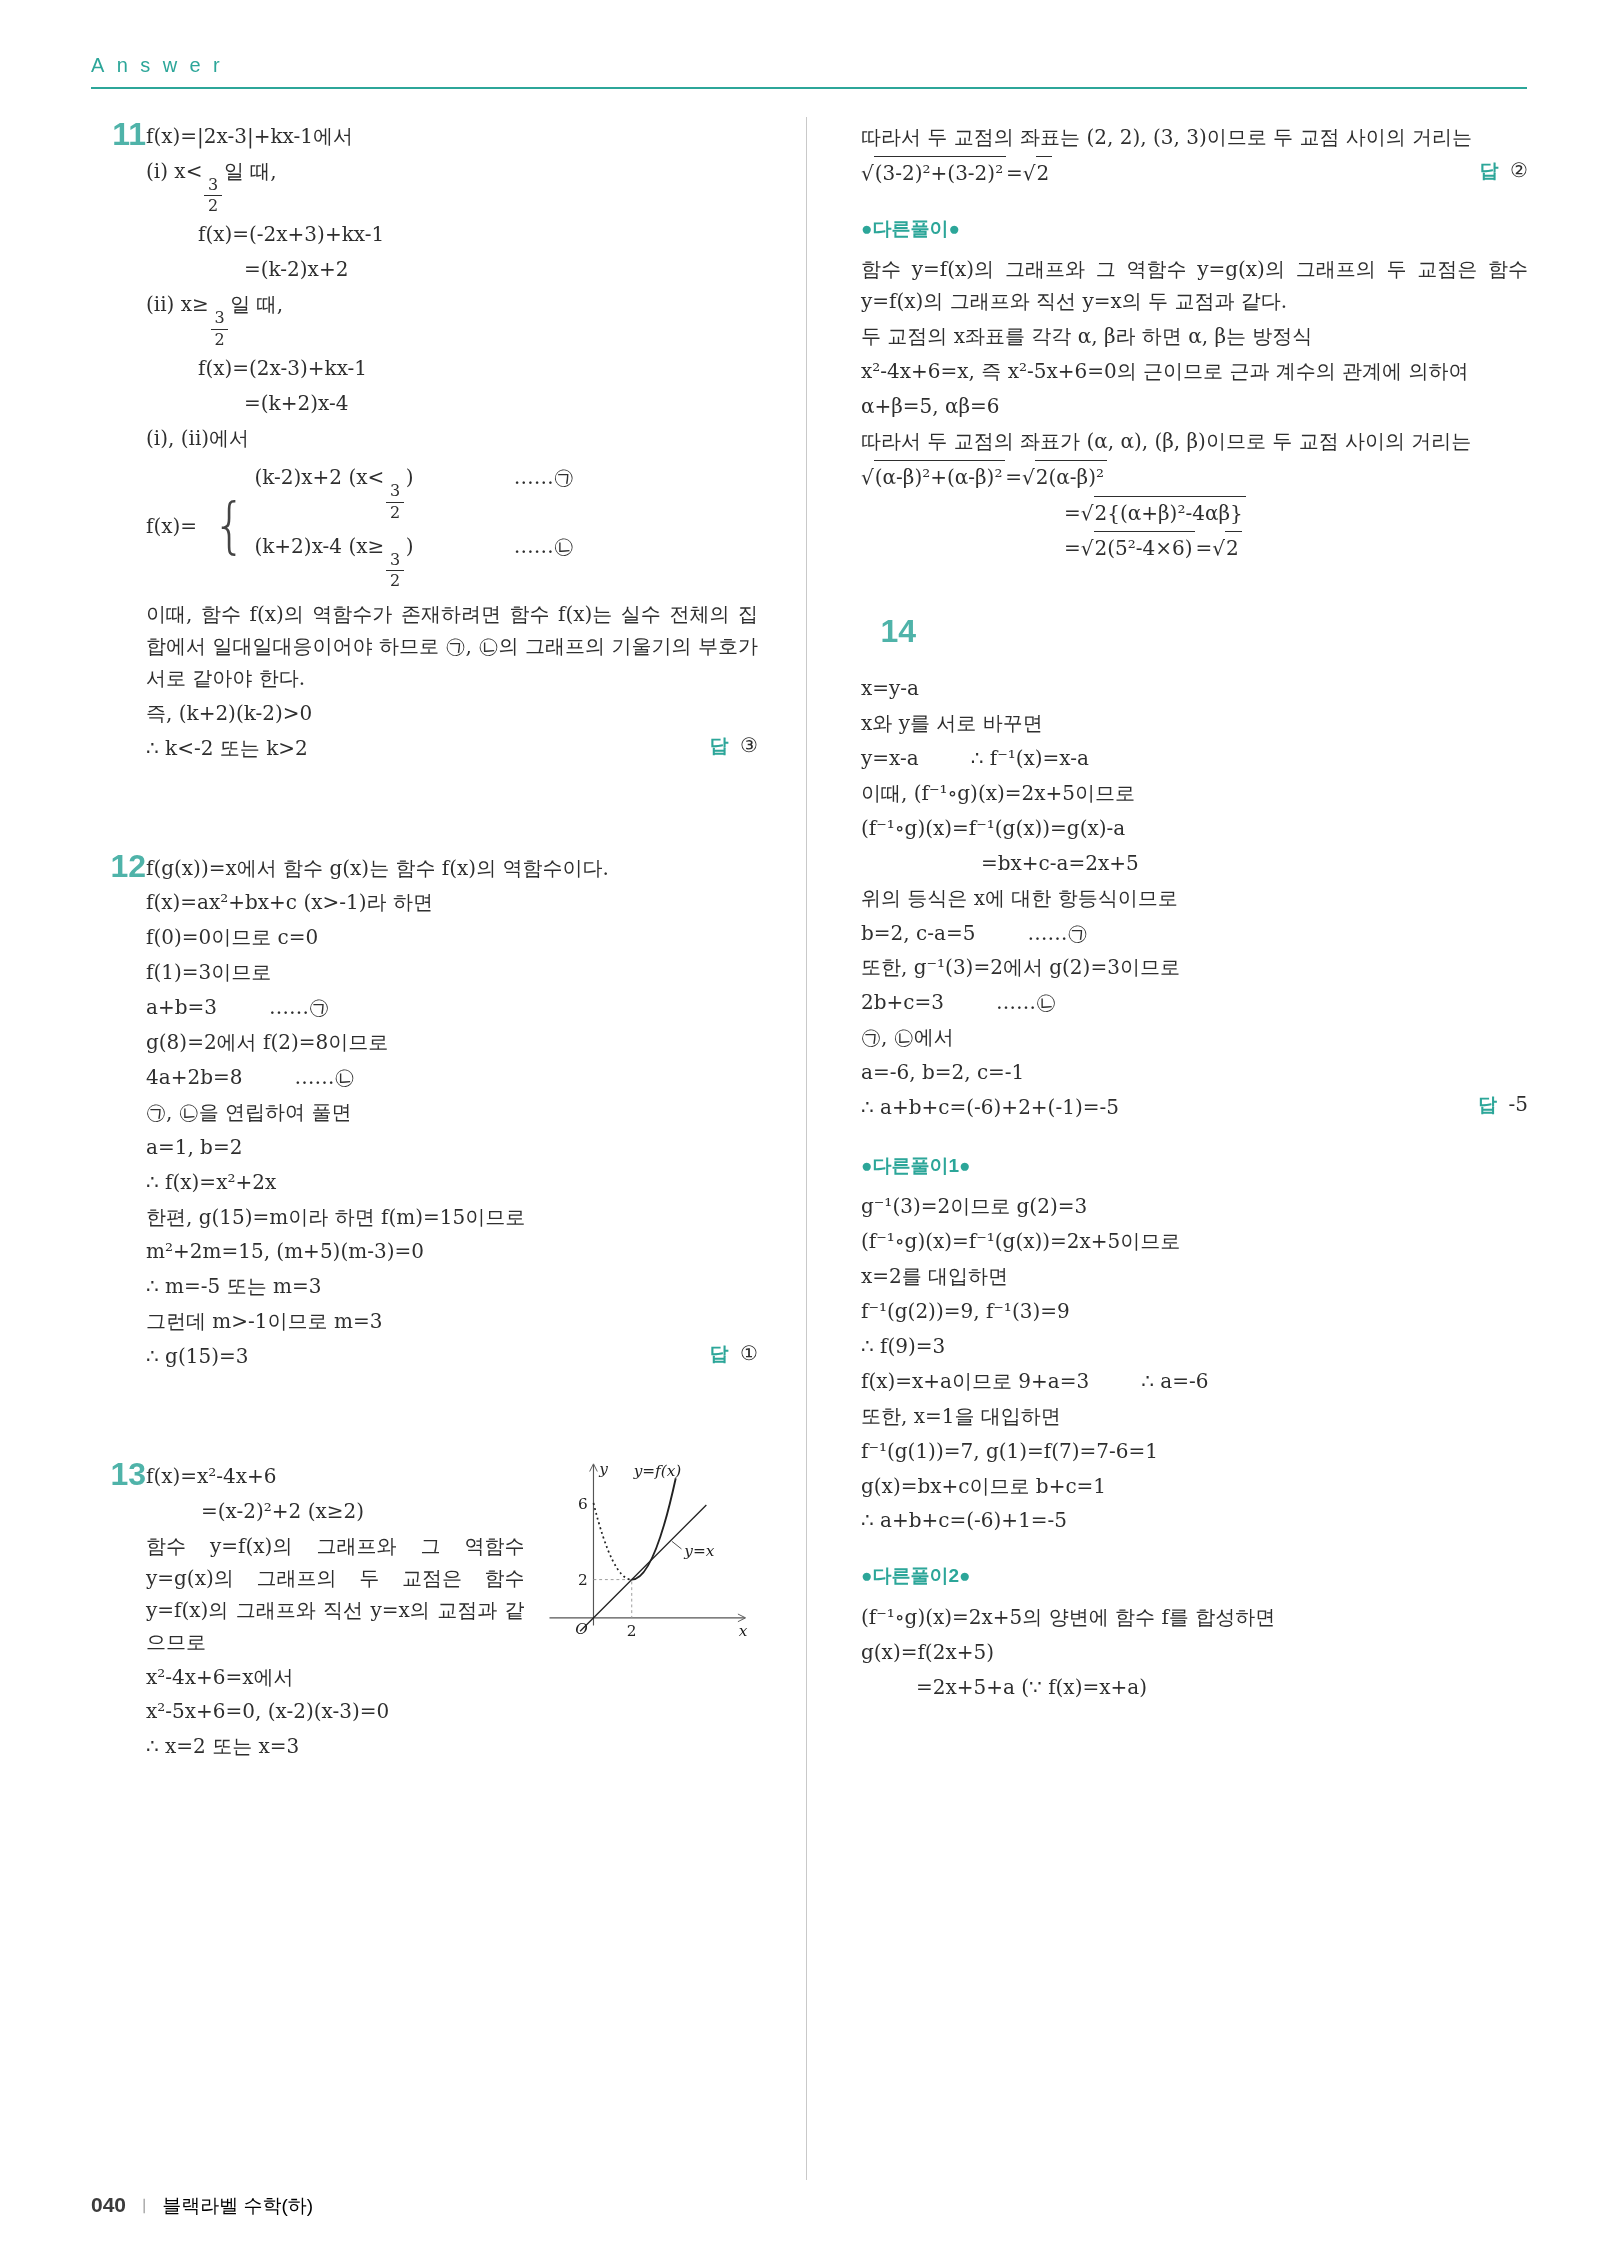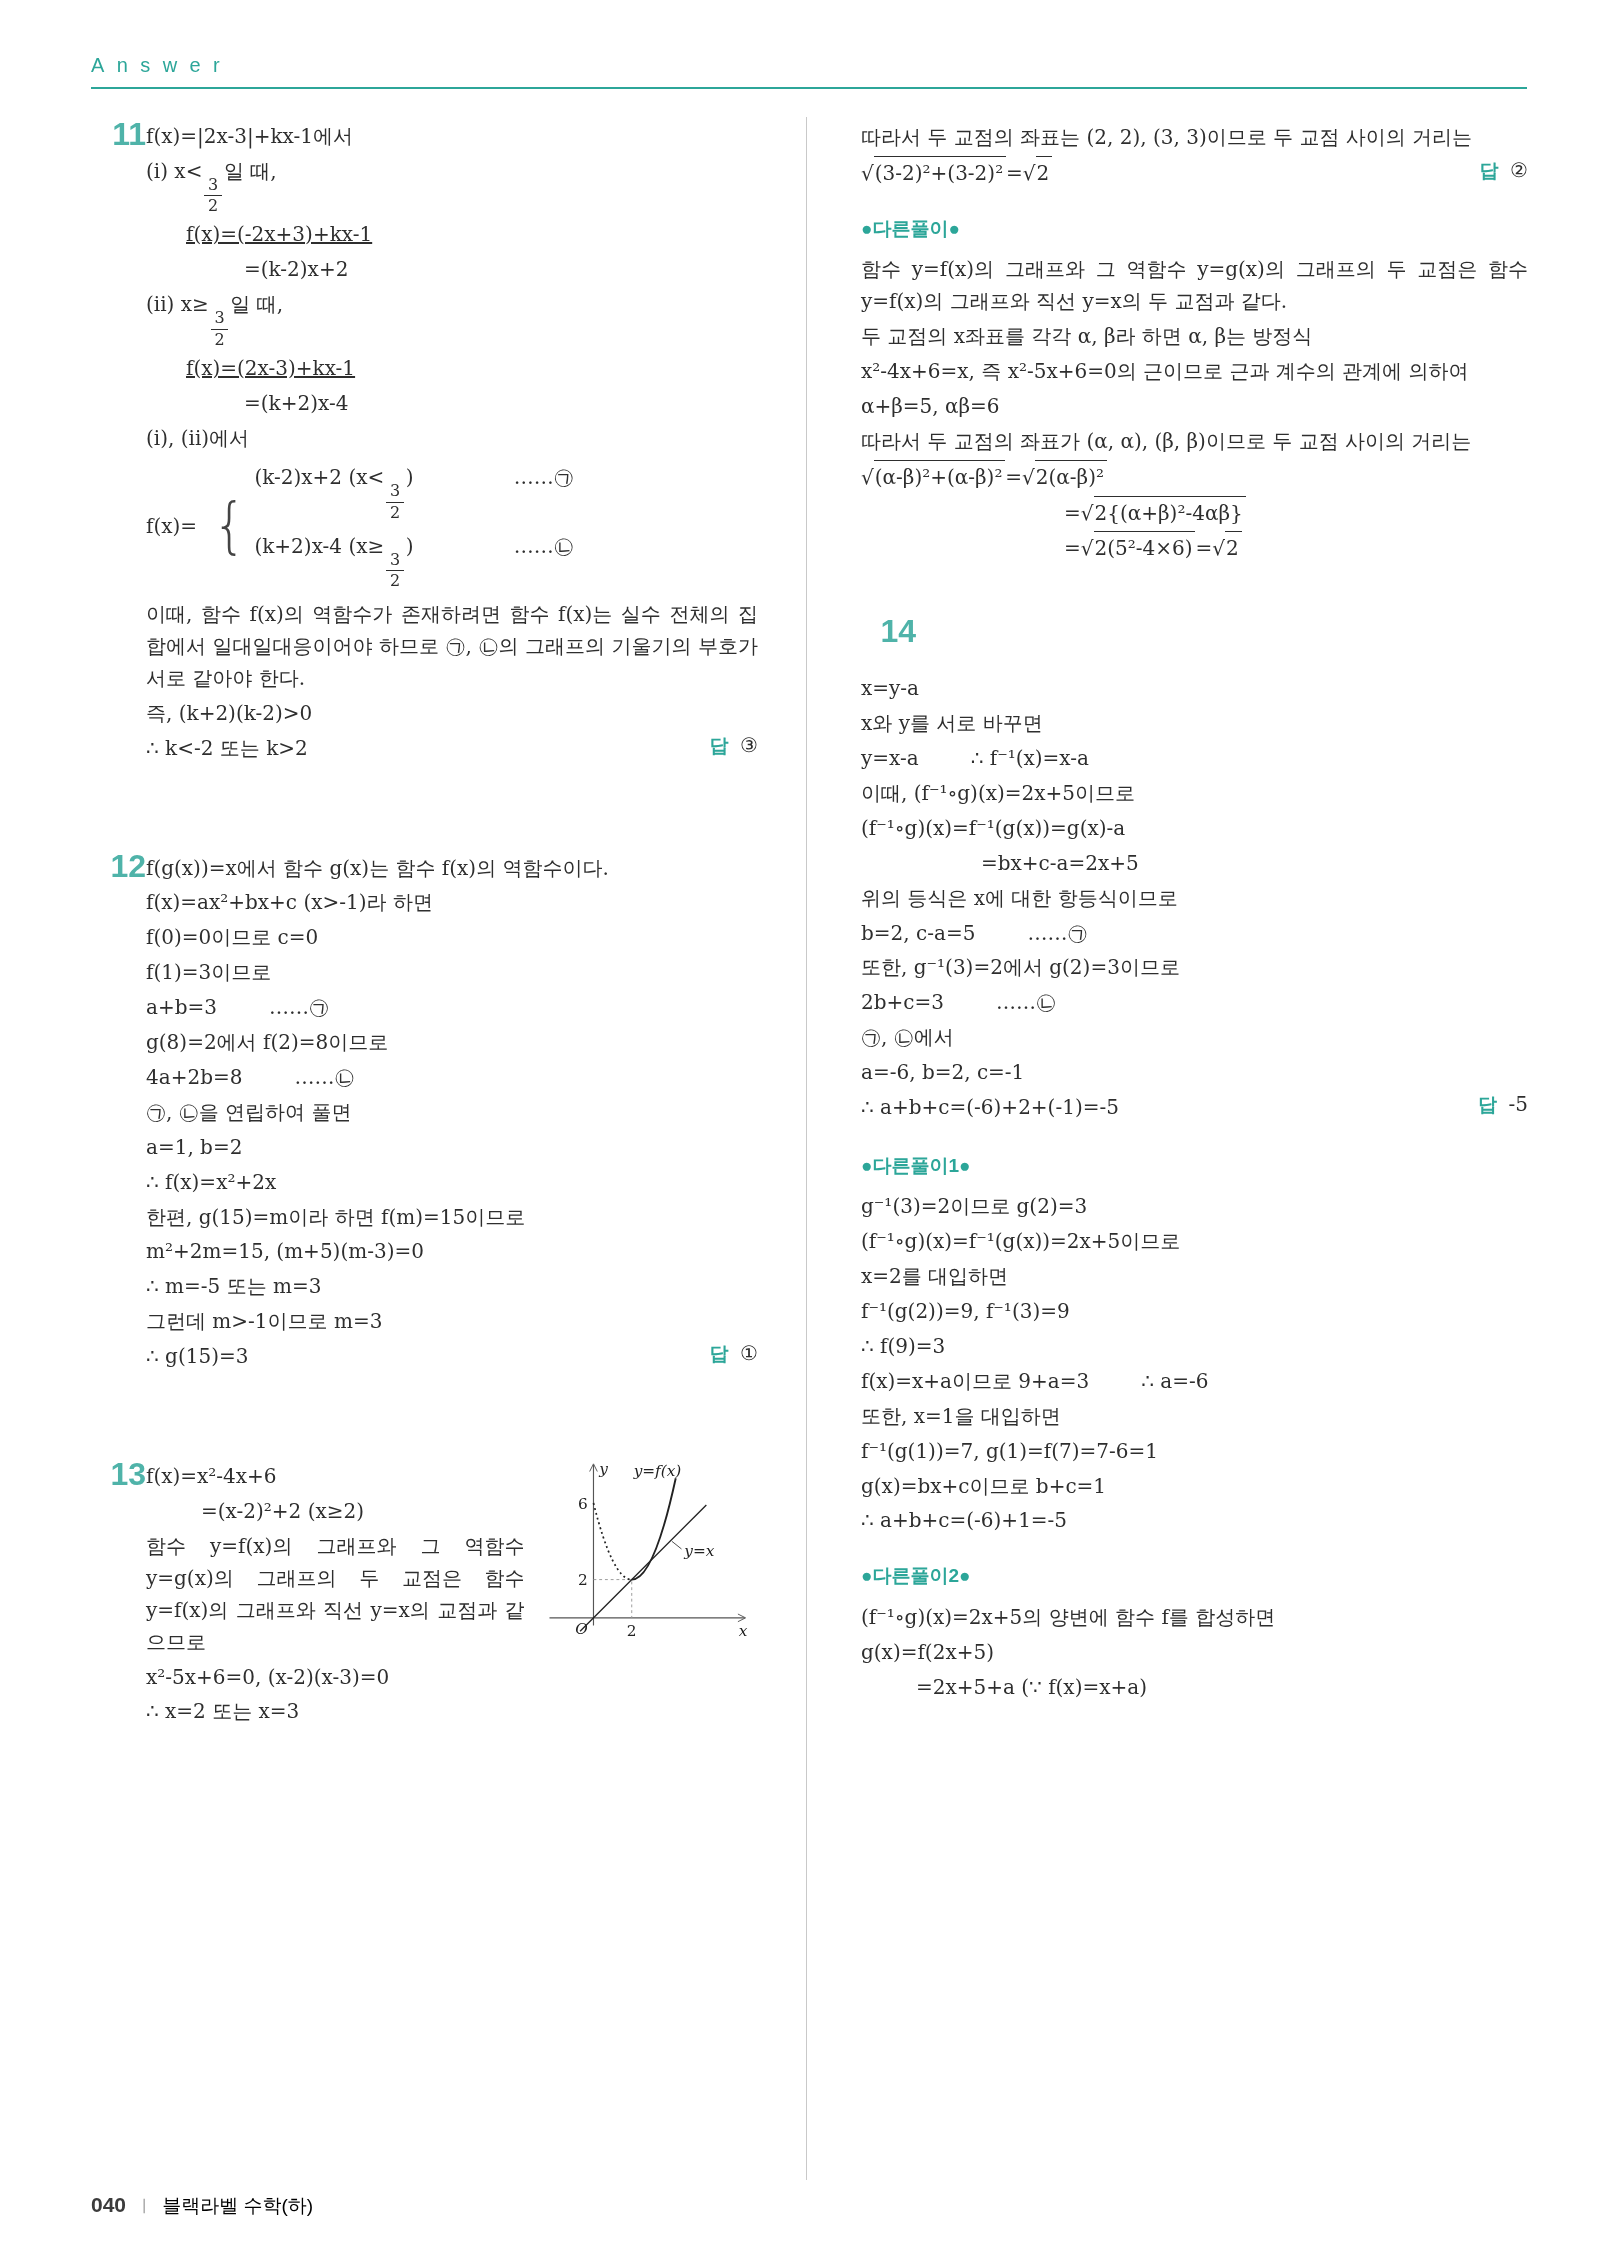--- a/index.html
+++ b/index.html
@@ -26,21 +26,21 @@
             font-size:32px;font-weight:600;color:var(--num);line-height:1.1;text-align:right;}
   .prob-body{flex:1;min-width:0;}
   .mt-p12{margin-top:82px;}
   .mt-p13{margin-top:82px;}
   .mt-p14{margin-top:50px;flex-direction:column;}
   .mt-cont{margin-top:3.8px;}
 
   
   .line{position:relative;line-height:32px;margin:2.9px 0;}
   .para{text-align:justify;}
-  .ind1{margin-left:40px;text-decoration:underline;}
+  .ind1{margin-left:52px;}
   .ind2{margin-left:55px;}
   .ind3{margin-left:98px;}
   .ind4{margin-left:120px;}
   .ind6{margin-left:203px;}
   .tag{margin-left:2.6em;}
   .ans{position:absolute;right:0;bottom:1.9px;white-space:nowrap;}
   .ans-label{color:var(--accent);margin-right:11.5px;font-family:"Liberation Sans",sans-serif;
              font-weight:bold;font-size:0.95em;}
 
   
@@ -177,20 +177,21 @@
               <text class="t" x="52" y="134" text-anchor="end">2</text>
               <text class="t" x="98" y="187" text-anchor="middle">2</text>
               <text class="t it" x="100" y="20">y=f(x)</text>
               <text class="t it" x="153" y="103">y=x</text>
             </svg>
           </figure>
           <div>
               <div class="line"><span class="expr">f(x)=x²-4x+6</span></div>
               <div class="line ind2"><span class="expr">=(x-2)²+2 (x≥2)</span></div>
               <div class="line para"><span class="expr">함수 y=f(x)의 그래프와 그 역함수 y=g(x)의 그래프의 두 교점은 함수 y=f(x)의 그래프와 직선 y=x의 교점과 같으므로</span></div>
+              <div class="line"><span class="expr">x²-4x+6=x에서</span></div>
               <div class="line"><span class="expr">x²-5x+6=0, (x-2)(x-3)=0</span></div>
               <div class="line"><span class="expr">∴ x=2 또는 x=3</span></div>
             </div>
         </div>
       </article>
 
     </section>
 
     <div class="divider"></div>
 

